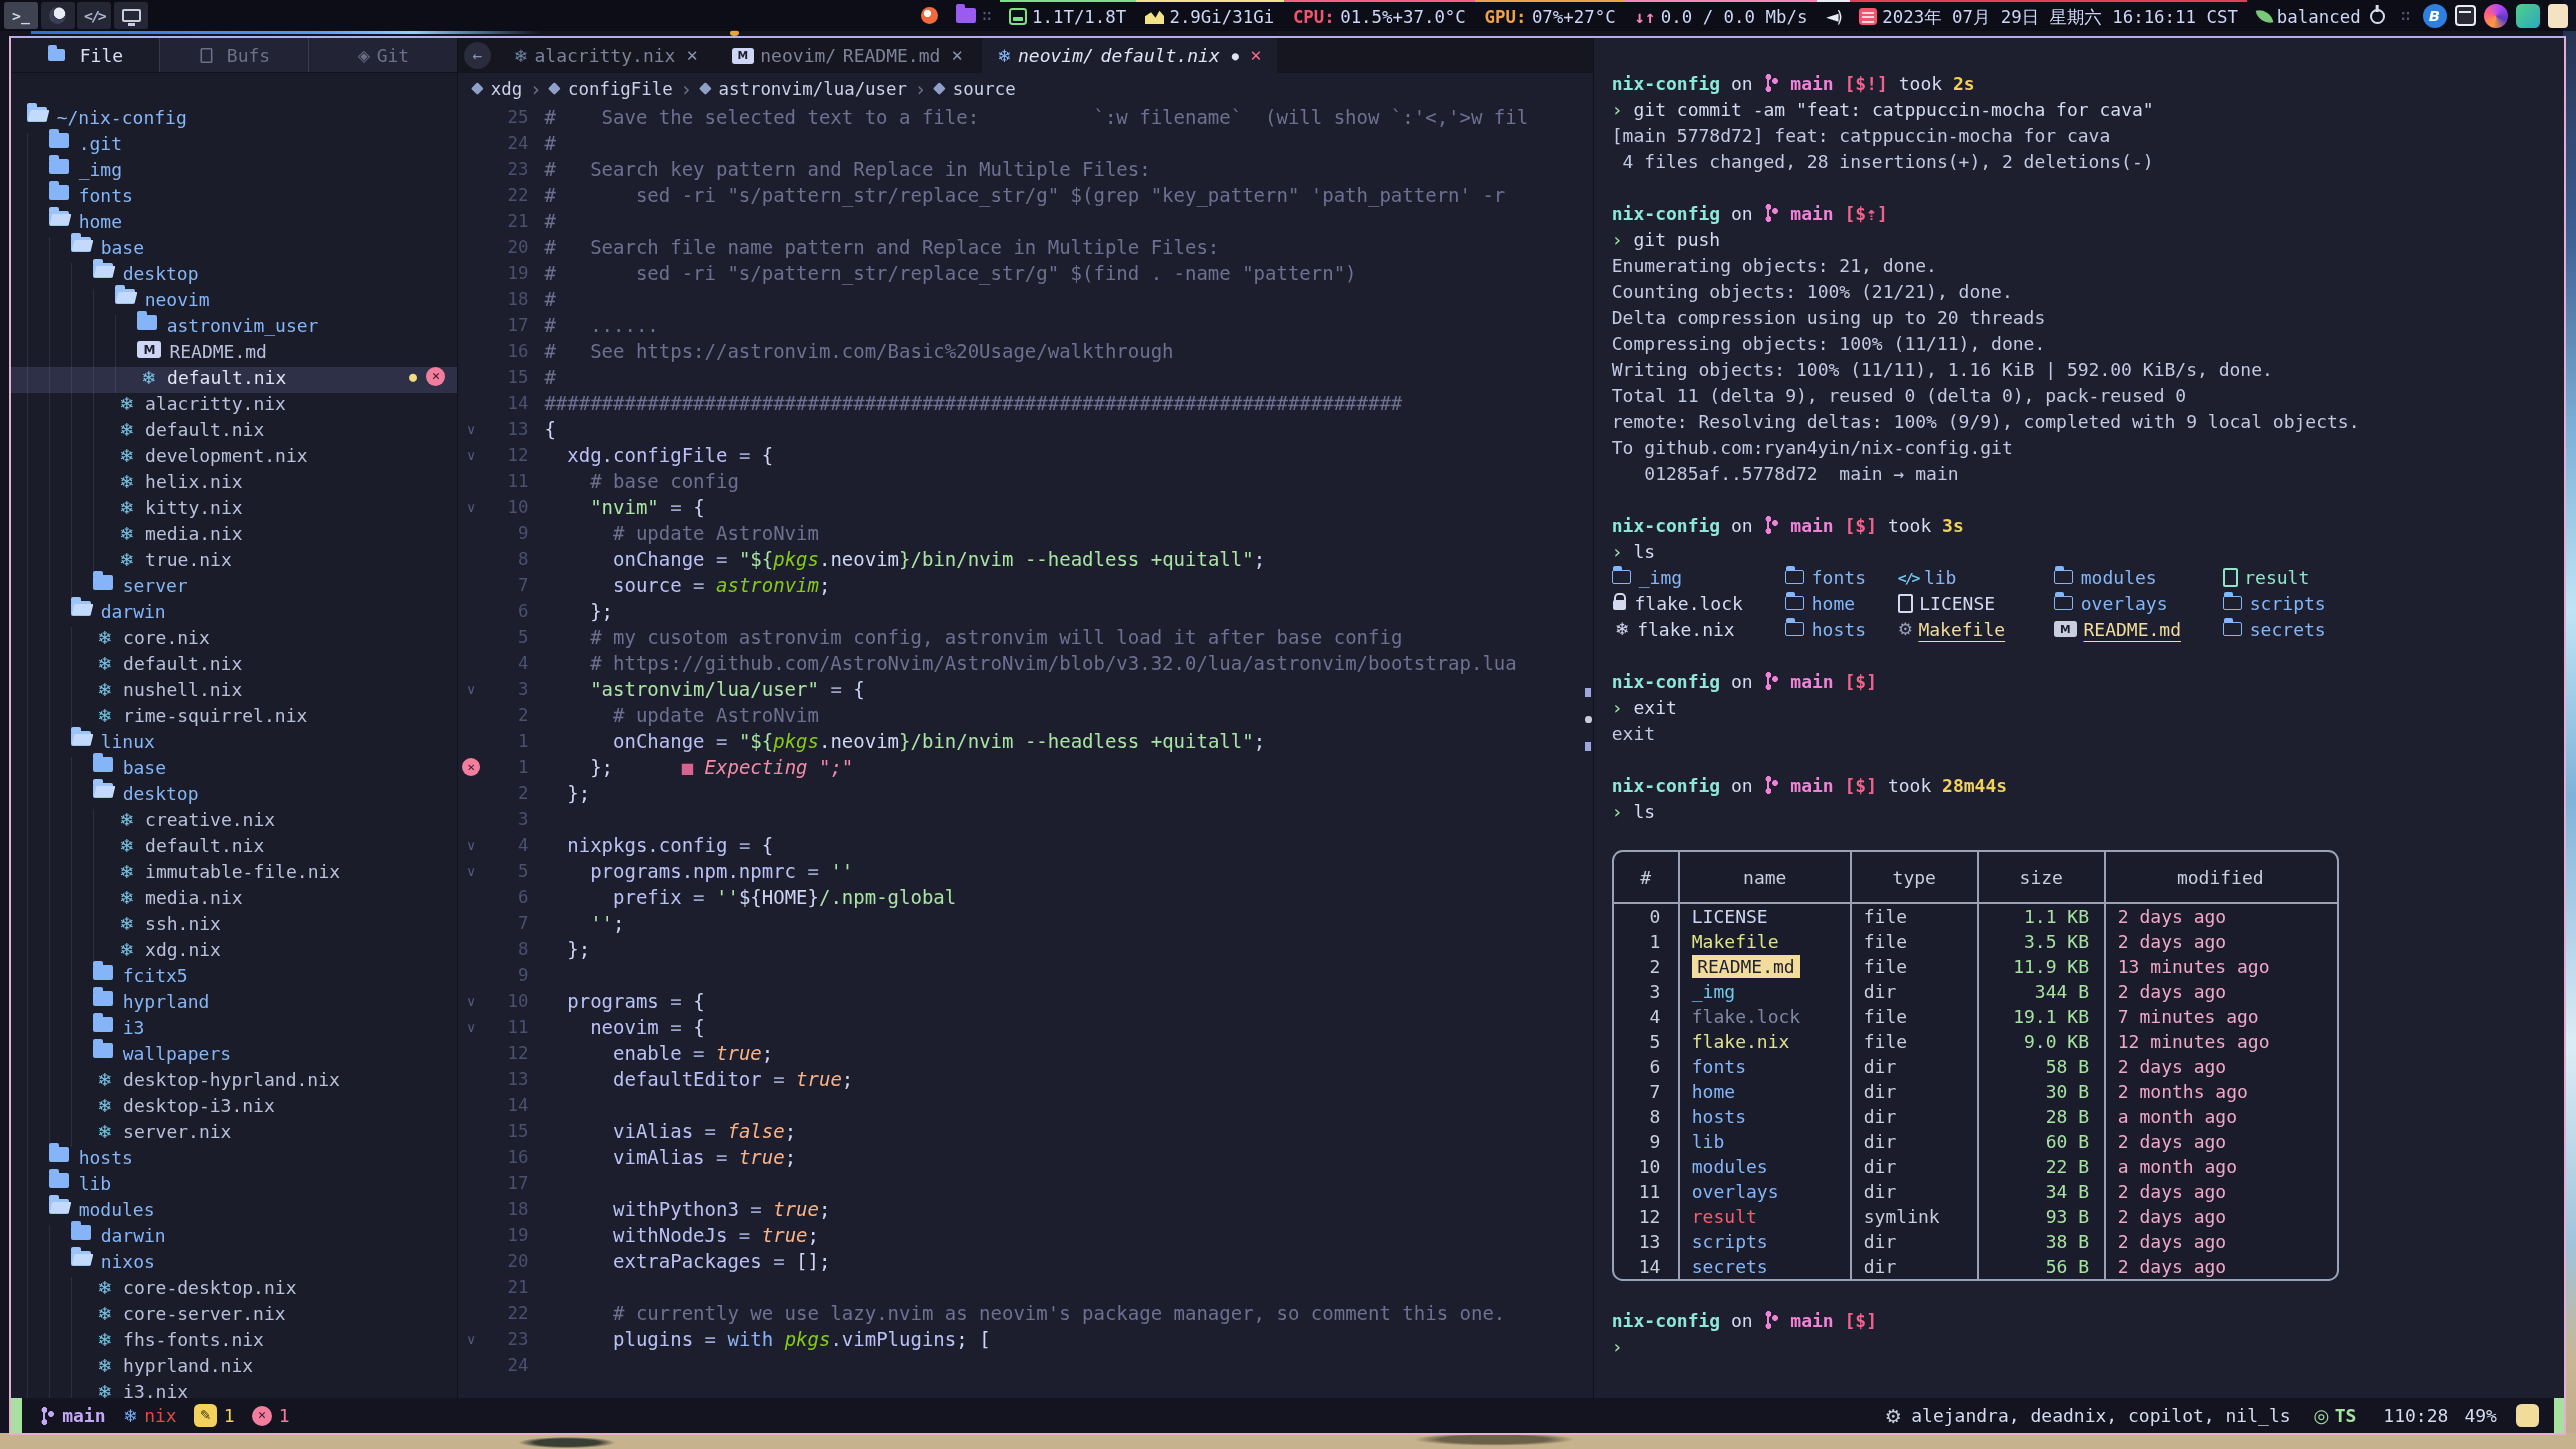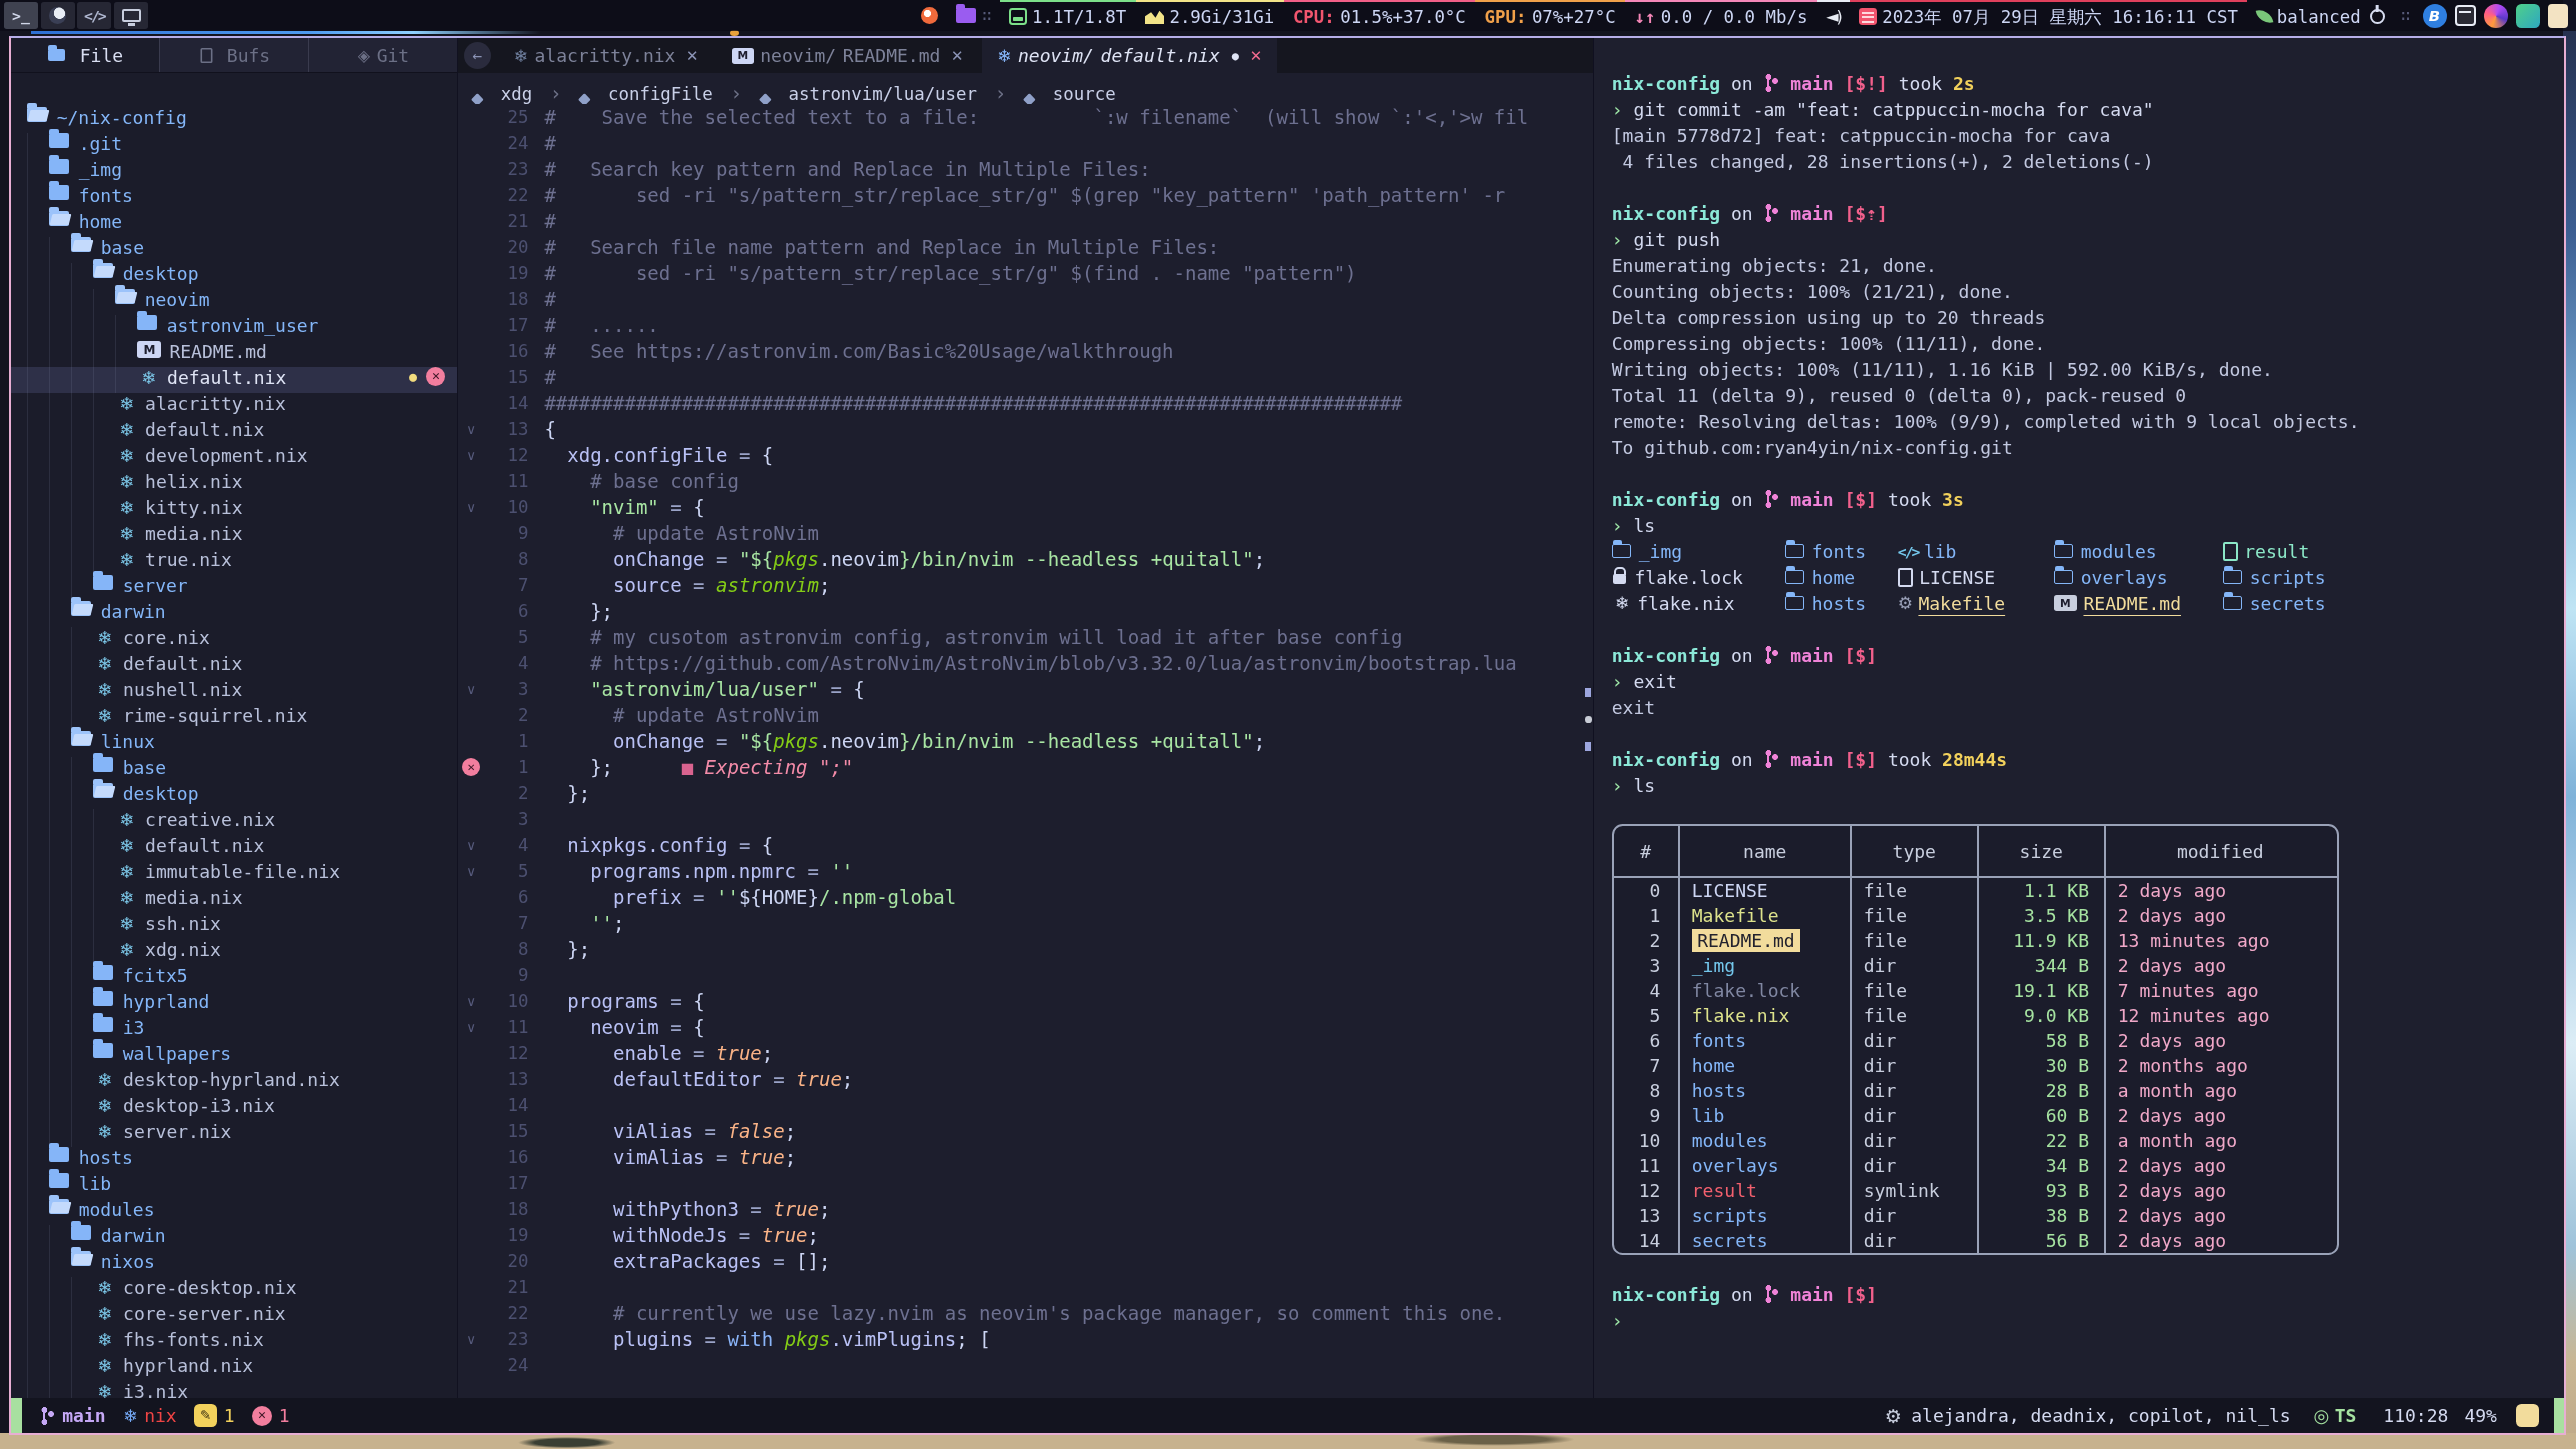--- a/index.html
+++ b/index.html
@@ -88,21 +88,21 @@
   #tabbar{height:35px;flex:none;background:#15161f;display:flex;align-items:center;gap:4px;padding-left:5.4px}
   #tabback{width:27px;height:27px;border-radius:50%;background:#2a2b3d;color:#8b93b5;display:flex;align-items:center;justify-content:center;font-size:16px;margin-right:4px}
   .etab{display:flex;align-items:center;gap:6.7px;height:35px;padding:0 14.8px;color:#7d8299;font-size:18px}
   .etab .ic-snow{color:#6f7f9e;font-size:17px;width:auto;margin-right:0}
   .etab.act{background:#1d1e2d;color:#dfe4f5;font-style:italic}
   .etab.act .ic-snow{color:#85b5f8}
   .etab .tclose{color:#8b93b5;font-family:"DejaVu Sans",sans-serif;font-size:14.8px;margin-left:4px}
   .etab.act .tclose{color:#f06a8e}
   .etab .tmdot{color:#dfe4f5;font-size:12px;margin-left:5.4px}
   .etab .ic-md{width:21.5px;height:16px;font-size:10.7px;margin-right:0}
-  #crumbs{height:31px;flex:none;display:flex;align-items:flex-end;gap:15px;padding-left:13.4px;background:#1d1e2d;font-size:17.4px;color:#c9d0e8}
+  #crumbs{height:31px;flex:none;display:flex;align-items:center;gap:5px;padding-left:13.4px;background:#1d1e2d;font-size:17.4px;color:#c9d0e8}
   .ic-field{width:8.7px;height:8.7px;background:#8fa0c8;border-radius:1.3px;transform:rotate(45deg);margin:0 4px 0 1.3px;flex:none}
   .bsep{color:#6c7086;font-size:19px;padding:0 2.7px}
   #codeplace{flex:1;position:relative;overflow:hidden;background:#1d1e2d}
   .cl{display:flex;align-items:center;height:26px;font-size:19px}
   .cl.cur{background:rgba(255,255,255,.05)}
   .gut{display:flex;width:86px;flex:none;align-items:center;height:100%}
   .chev{width:25.5px;text-align:center;color:#565a7c;font-size:13.4px;font-family:"DejaVu Sans",sans-serif}
   .gerr{width:25.5px;display:flex;align-items:center;justify-content:center}
   .gerr i{width:18px;height:18px;border-radius:50%;background:#f27e9e;color:#3d1726;font-size:10px;font-weight:bold;display:flex;align-items:center;justify-content:center;font-style:normal;font-family:"DejaVu Sans",sans-serif}
   .num{flex:1;text-align:right;color:#4c5070;font-size:17.4px}
@@ -1078,20 +1078,21 @@
         <div class="tline"><span class="c-h">nix-config</span><span class="c-w"> on </span><span class="ic ic-branch c-b"></span><span class="c-b"> main</span><span class="c-r"> [$⇡]</span></div>
         <div class="tline"><span class="c-g">› </span><span class="c-w">git push</span></div>
         <div class="tline"><span class="c-o">Enumerating objects: 21, done.</span></div>
         <div class="tline"><span class="c-o">Counting objects: 100% (21/21), done.</span></div>
         <div class="tline"><span class="c-o">Delta compression using up to 20 threads</span></div>
         <div class="tline"><span class="c-o">Compressing objects: 100% (11/11), done.</span></div>
         <div class="tline"><span class="c-o">Writing objects: 100% (11/11), 1.16 KiB | 592.00 KiB/s, done.</span></div>
         <div class="tline"><span class="c-o">Total 11 (delta 9), reused 0 (delta 0), pack-reused 0</span></div>
         <div class="tline"><span class="c-o">remote: Resolving deltas: 100% (9/9), completed with 9 local objects.</span></div>
         <div class="tline"><span class="c-o">To github.com:ryan4yin/nix-config.git</span></div>
+        <div class="tline"><span class="c-o">   01285af..5778d72  main → main</span></div>
         <div class="tline"></div>
         <div class="tline"><span class="c-h">nix-config</span><span class="c-w"> on </span><span class="ic ic-branch c-b"></span><span class="c-b"> main</span><span class="c-r"> [$]</span><span class="c-w"> took </span><span class="c-y">3s</span></div>
         <div class="tline"><span class="c-g">› </span><span class="c-w">ls</span></div>
         <div class="tline"><span class="lscell" style="width: 173px;"><span class="ic ic-folder"></span><span class="c-d">_img</span></span><span class="lscell" style="width: 113px;"><span class="ic ic-folder"></span><span class="c-d">fonts</span></span><span class="lscell" style="width: 156px;"><span class="ic ic-code ic-codels">&lt;/&gt;</span><span class="c-d">lib</span></span><span class="lscell" style="width: 169px;"><span class="ic ic-folder"></span><span class="c-d">modules</span></span><span class="lscell" style="width: 141px;"><span class="ic-filet" style="color: rgb(140, 232, 200);"></span><span class="c-t">result</span></span></div>
         <div class="tline"><span class="lscell" style="width: 173px;"><span class="ic-lock" style="color: rgb(212, 218, 240);"></span><span class="c-w">flake.lock</span></span><span class="lscell" style="width: 113px;"><span class="ic ic-folder"></span><span class="c-d">home</span></span><span class="lscell" style="width: 156px;"><span class="ic-filet" style="color: rgb(212, 218, 240);"></span><span class="c-w">LICENSE</span></span><span class="lscell" style="width: 169px;"><span class="ic ic-folder"></span><span class="c-d">overlays</span></span><span class="lscell" style="width: 141px;"><span class="ic ic-folder"></span><span class="c-d">scripts</span></span></div>
         <div class="tline"><span class="lscell" style="width: 173px;"><span class="ic ic-snow">❄</span><span class="c-w">flake.nix</span></span><span class="lscell" style="width: 113px;"><span class="ic ic-folder"></span><span class="c-d">hosts</span></span><span class="lscell" style="width: 156px;"><span class="ic ic-gear">⚙</span><span class="c-u">Makefile</span></span><span class="lscell" style="width: 169px;"><span class="ic ic-md">M</span><span class="c-u">README.md</span></span><span class="lscell" style="width: 141px;"><span class="ic ic-folder"></span><span class="c-d">secrets</span></span></div>
         <div class="tline"></div>
         <div class="tline"><span class="c-h">nix-config</span><span class="c-w"> on </span><span class="ic ic-branch c-b"></span><span class="c-b"> main</span><span class="c-r"> [$]</span></div>
         <div class="tline"><span class="c-g">› </span><span class="c-w">exit</span></div>
         <div class="tline"><span class="c-o">exit</span></div>

